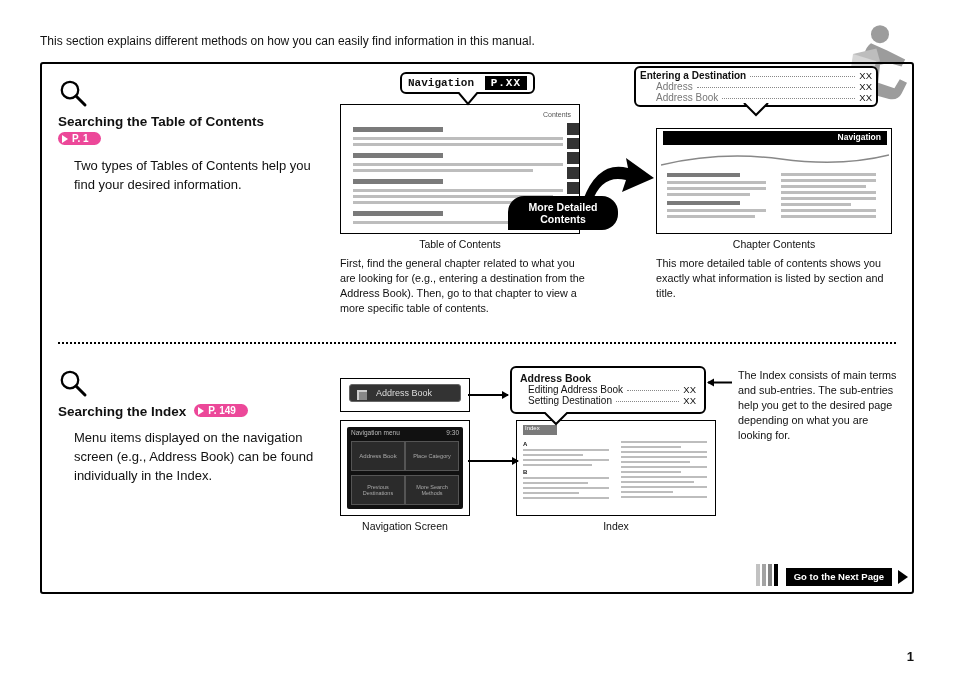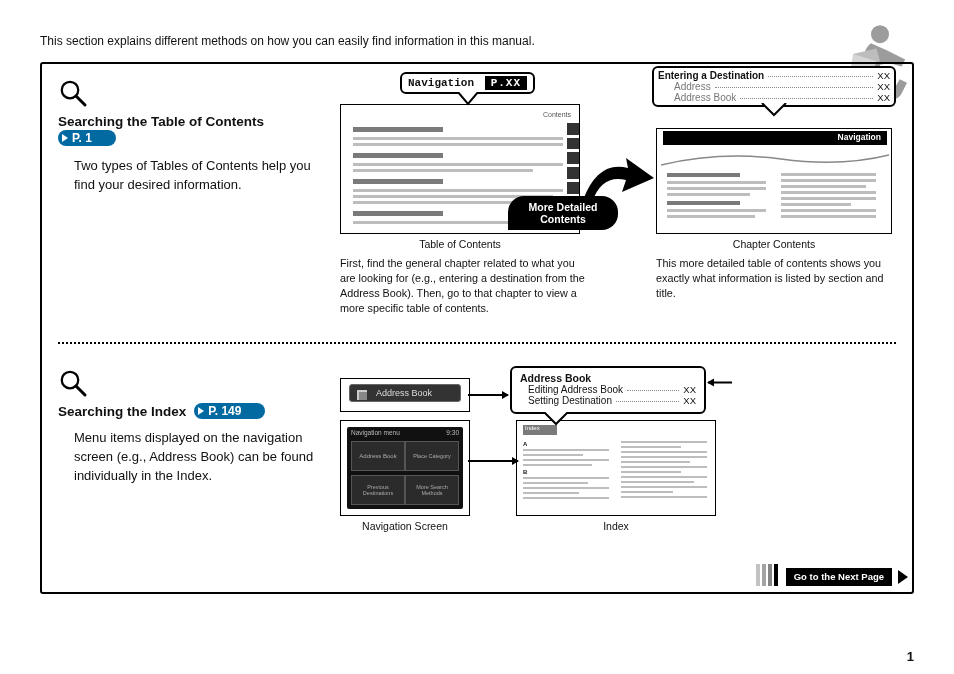--- a/index.html
+++ b/index.html
@@ -7,21 +7,21 @@
   .page { position: relative; width: 954px; height: 674px; padding: 28px 40px 0 40px; }
   .title { font-size: 32px; font-weight: 800; letter-spacing: .5px; }
   .subtitle { font-size: 12px; margin-top: 6px; }
   .reader-icon { position: absolute; top: 18px; right: 38px; width: 90px; height: 90px; }
   .panel { border: 2px solid #000; border-radius: 3px; margin-top: 14px; padding: 14px 16px 10px 16px; height: 532px; position: relative; }
   .section { display: flex; gap: 14px; }
   .left-col { width: 268px; flex: none; }
   .right-area { flex: 1; position: relative; }
   .mag { width: 30px; height: 30px; }
   .sec-head { font-size: 13.5px; font-weight: 800; margin-top: 2px; }
-  .pref { display: inline-block; background: #0369a1; color: #fff; font-size: 12px; font-weight: 700; padding: 1px 24px 1px 14px; border-radius: 10px; position: relative; vertical-align: 1px; }
+  .pref { display: inline-block; background: #ec4899; color: #fff; font-size: 10px; font-weight: 700; padding: 1px 12px 1px 14px; border-radius: 10px; position: relative; vertical-align: 1px; }
   .pref::before { content: ""; position: absolute; left: 4px; top: 50%; transform: translateY(-50%); border-left: 6px solid #fff; border-top: 4px solid transparent; border-bottom: 4px solid transparent; }
   .body-s { font-size: 13px; line-height: 1.45; margin-top: 10px; padding: 0 6px 0 16px; }
   .callout { position: absolute; border: 2px solid #000; background: #fff; border-radius: 6px; padding: 4px 8px; font-size: 11px; z-index: 6; }
   .navchip { font-weight: 700; font-family: Liberation Mono, monospace; }
   .navchip .pxx { background: #000; color: #fff; padding: 1px 6px; margin-left: 4px; font-weight: 700; letter-spacing: 1px; }
   .thumb { position: absolute; border: 1.5px solid #000; background: #fff; }
   .thumb .bar { position: absolute; background: #bdbdbd; height: 3px; }
   .thumb .hbar { background: #7a7a7a; }
   .thumb-label { position: absolute; font-size: 10.5px; width: 100%; text-align: center; }
   .more-pill { position: absolute; background: #000; color: #fff; font-size: 10.5px; font-weight: 700; text-align: center; line-height: 1.15; padding: 5px 5px; border-radius: 16px 16px 16px 0; z-index: 5; }
@@ -116,21 +116,21 @@
           </div>
         </div>
         <div class="thumb-label" style="left:0; top:160px; width:240px">Table of Contents</div>
 
         <div class="more-pill" style="left:168px; top:118px; width:110px">More Detailed Contents</div>
 
         <svg class="arrow-big" style="left:238px; top:72px" width="80" height="60">
           <path d="M5 50 Q 20 10 50 18 L48 8 L76 28 L44 42 L48 30 Q 24 24 14 52 Z" fill="#000"></path>
         </svg>
 
-        <div class="chapter-list" style="left:318px; top:-8px; width:232px">
+        <div class="chapter-list" style="left:300px; top:-8px; width:232px">
           <div class="row">
               <span class="main">Entering a Destination</span>
               <span class="dots"></span>
               <span class="xx">XX</span>
             </div>
           <div class="row">
               <span class="sub">Address</span>
               <span class="dots"></span>
               <span class="xx">XX</span>
             </div>
@@ -274,20 +274,21 @@
               <div class="ln" style="width:85%"></div>
               <div class="ln"></div>
             <div class="ln" style="width:60%"></div>
               <div class="ln"></div>
           </div>
         </div>
         <div class="thumb-label" style="left:176px; top:152px; width:200px">Index</div>
 
         <div class="thin-arrow" style="left:368px; top:14px; width:24px; transform:rotate(180deg)"></div>
 
+        <div class="desc" style="left:398px; top:0; width:160px">The Index consists of main terms and sub-entries. The sub-entries help you get to the desired page depending on what you are looking for.</div>
       </div>
     </div>
 
     <div class="goto">
       <span class="stripes"><span></span><span></span><span></span><span></span></span>
       <span class="lab"><span>Go to the Next Page</span></span>
       <span class="tri"></span>
     </div>
   </div>
 

